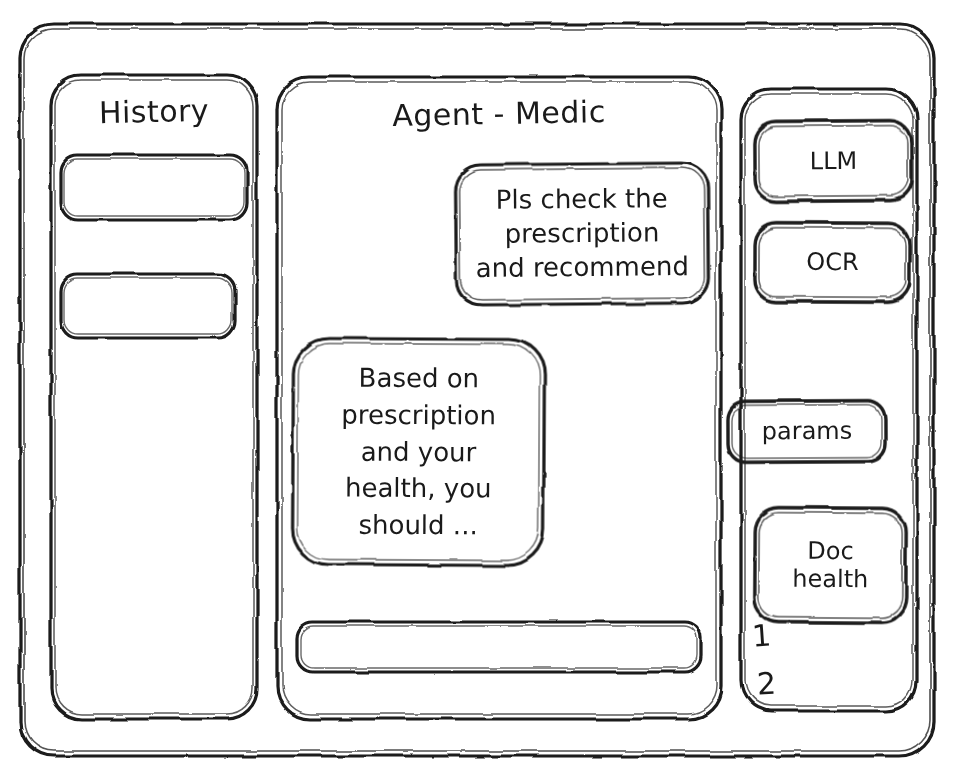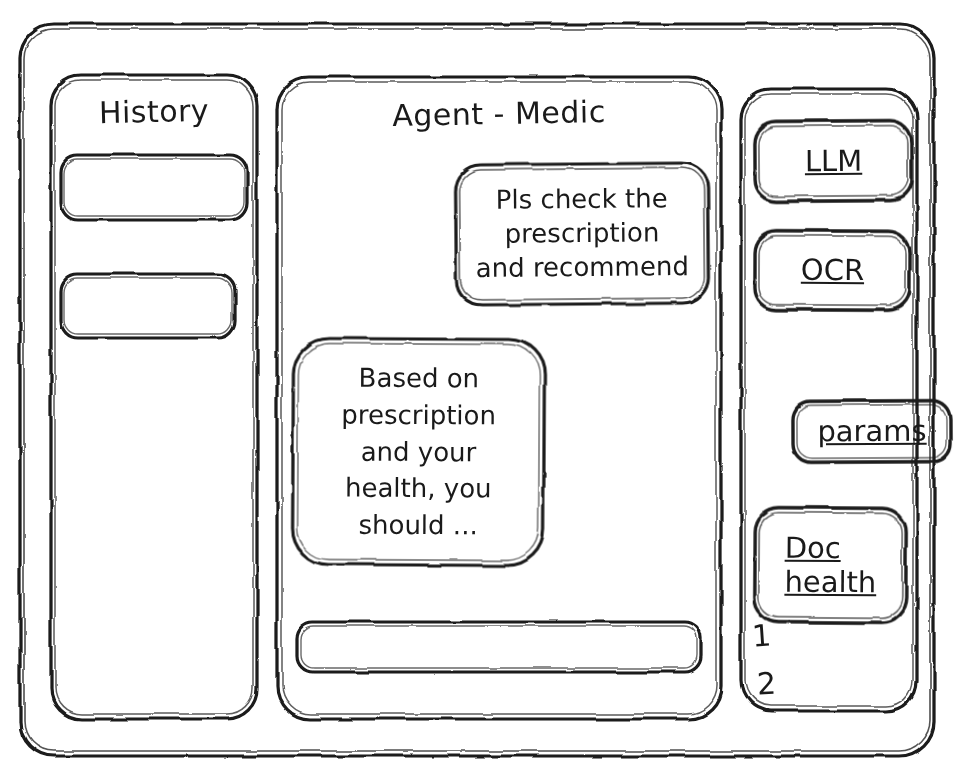--- a/index.html
+++ b/index.html
@@ -146,42 +146,41 @@
 
   
   .tool-btn {
     display: flex;
     align-items: center;
     justify-content: center;
   }
   .tool-label {
     position: relative;
     z-index: 2;
-    text-align: left;
-    font-size: 29px;
+    text-align: center;
+    font-size: 24px;
     line-height: 1.18;
     white-space: pre-line;
-    text-decoration: underline;
   }
   #tool-llm {
     left: 751px;
     top: 117px;
     width: 165px;
     height: 88px;
     transform: rotate(-0.4deg);
   }
   #tool-ocr {
     left: 751px;
-    top: 227px;
+    top: 219px;
     width: 163px;
     height: 87px;
     transform: rotate(0.3deg);
   }
   #tool-params {
-    left: 789px;
+    left: 724px;
     top: 397px;
     width: 166px;
     height: 69px;
     transform: rotate(-0.3deg);
   }
   #tool-docsource {
     left: 751px;
     top: 504px;
     width: 159px;
     height: 122px;

